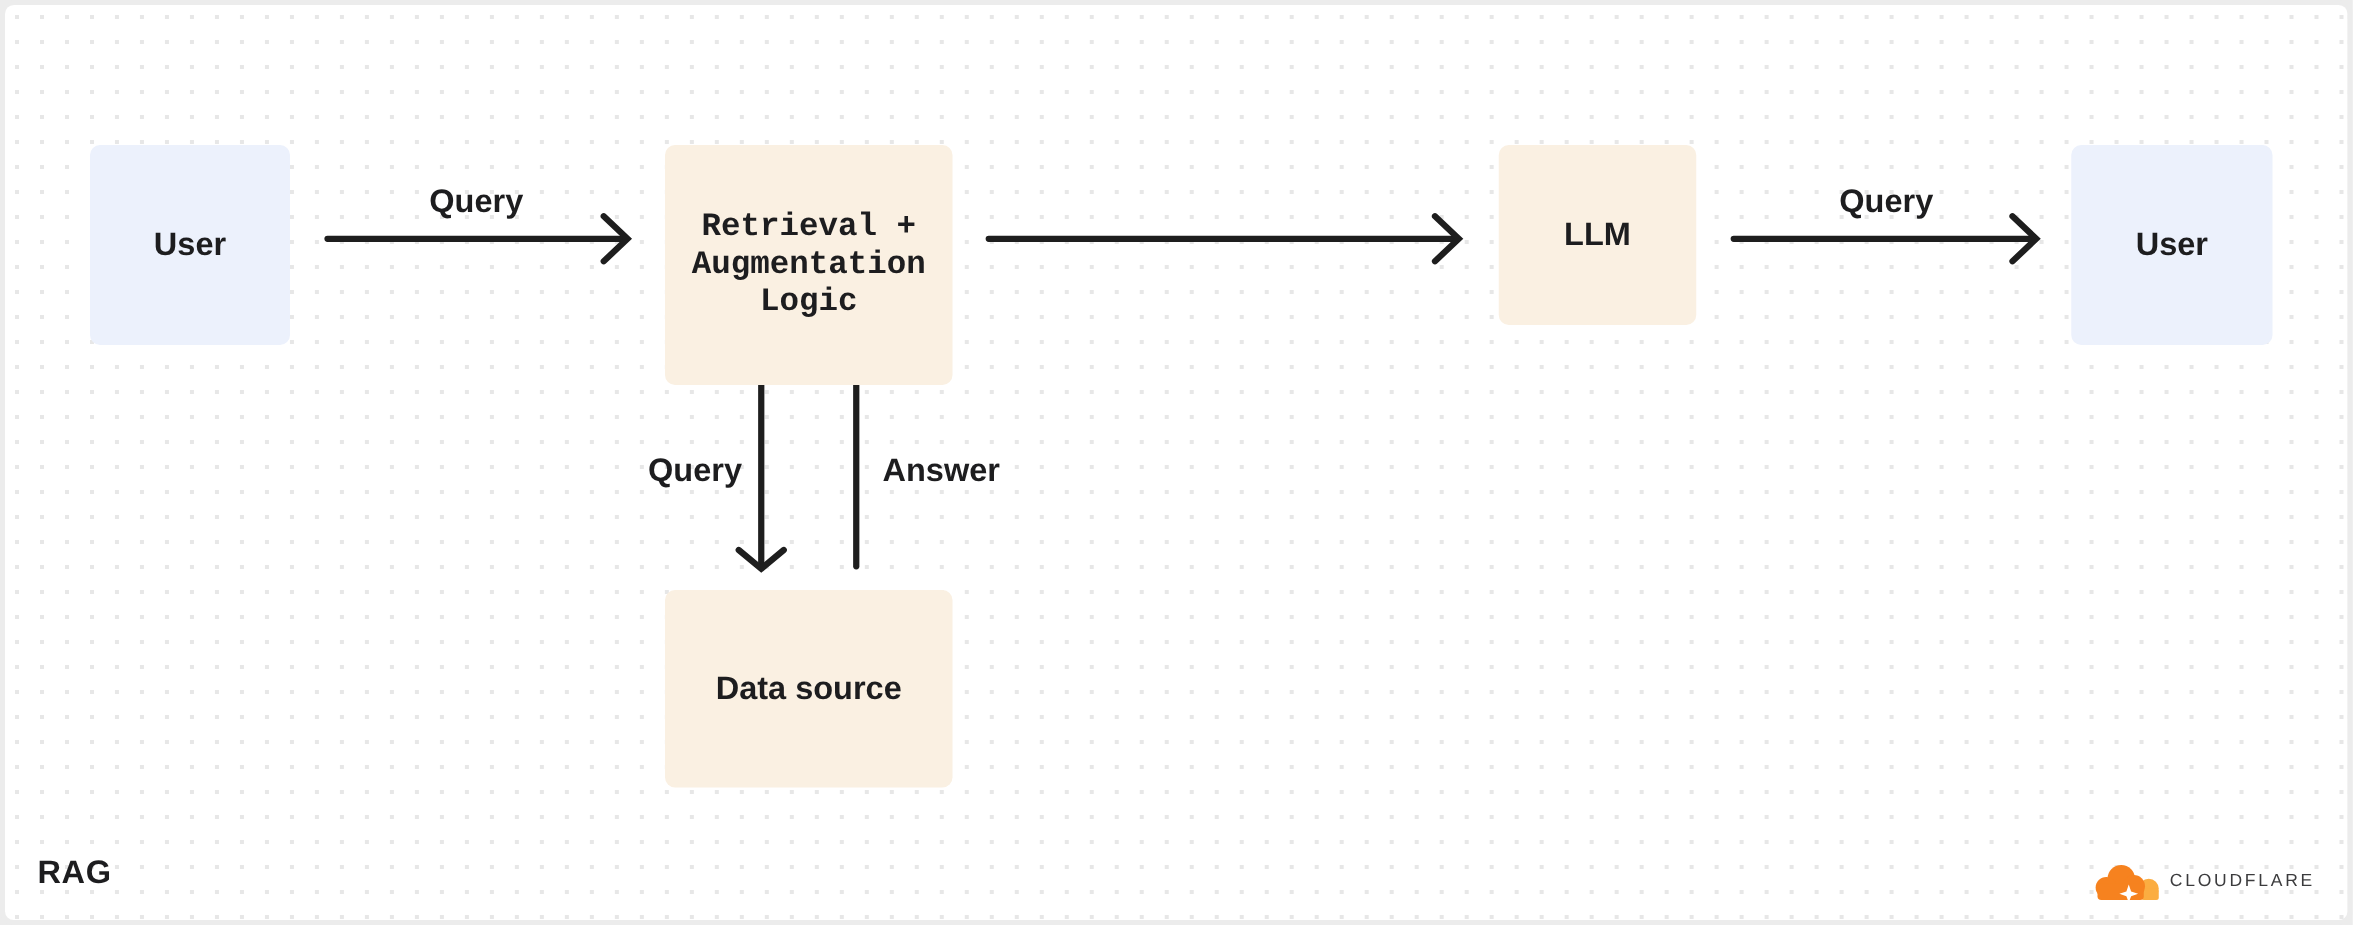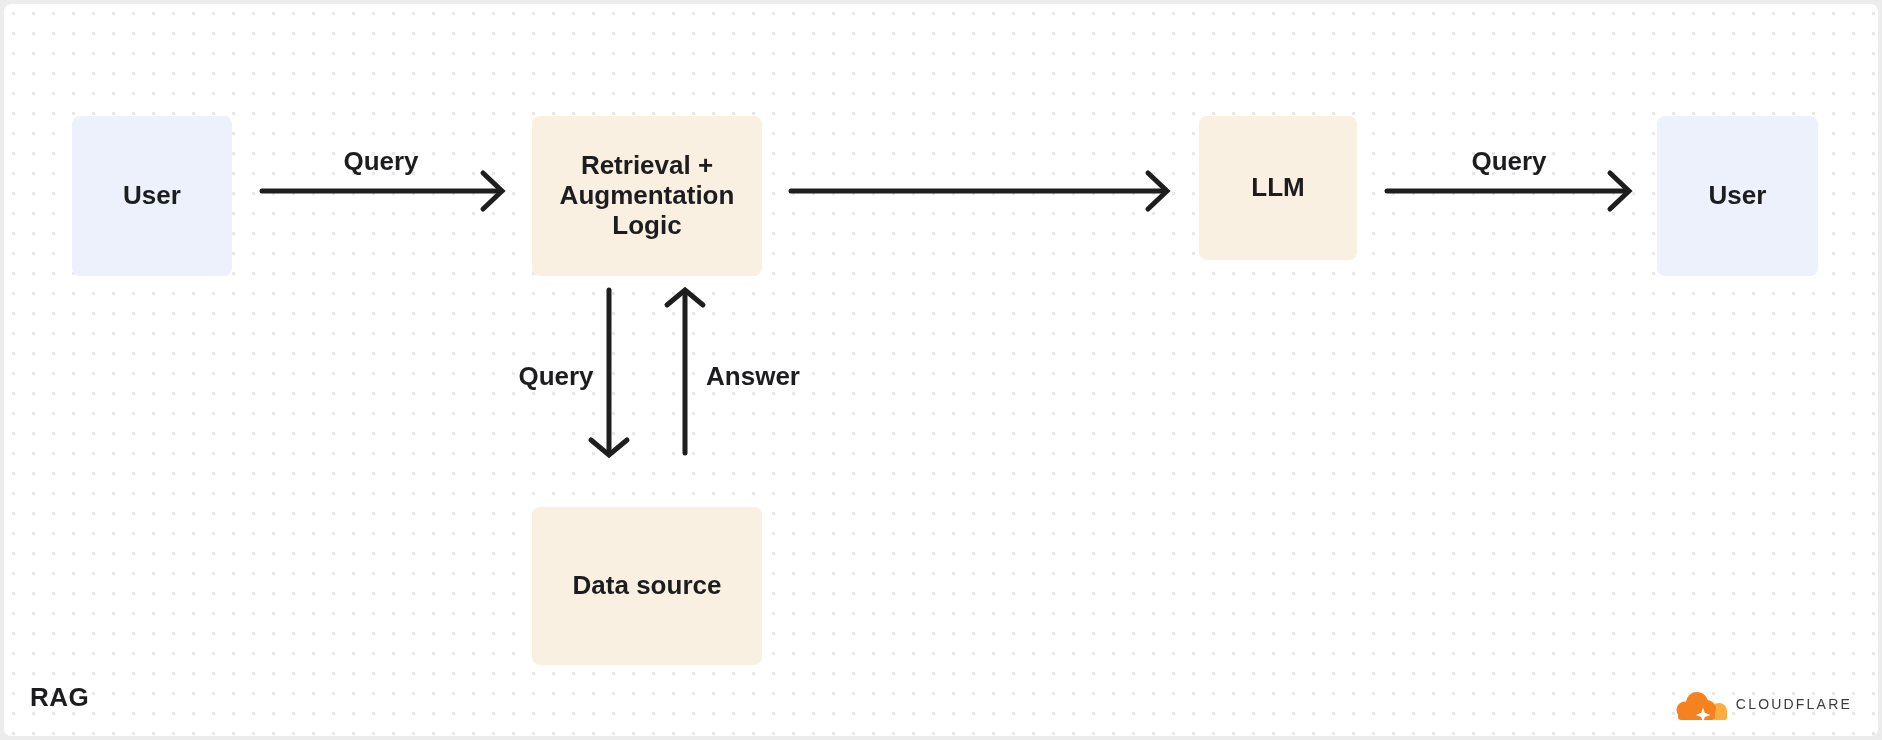--- a/index.html
+++ b/index.html
@@ -33,24 +33,24 @@
     text-align: center;
     font-weight: 700;
     font-size: 26px;
     line-height: 1.15;
     color: #1d1d1f;
     border-radius: 8px;
   }
   .node-user { background: #ecf1fc; }
   .node-process { background: #faf0e2; }
   #node-user-left   { left: 68px;   top: 112px; width: 160px; height: 160px; }
-  #node-retrieval   { left: 528px;  top: 112px; width: 230px; height: 160px; padding: 0 18px; }
+  #node-retrieval   { left: 528px;  top: 112px; width: 230px; height: 192px; padding: 0 18px; font-family: Liberation Mono, monospace; }
   #node-llm         { left: 1195px; top: 112px; width: 158px; height: 144px; }
   #node-user-right  { left: 1653px; top: 112px; width: 161px; height: 160px; }
-  #node-data-source { left: 528px;  top: 468px; width: 230px; height: 158px; margin-top: 35px; }
+  #node-data-source { left: 528px;  top: 468px; width: 230px; height: 158px; }
   .edge-label {
     position: absolute;
     transform: translate(-50%, -50%);
     font-weight: 700;
     font-size: 26px;
     color: #1d1d1f;
     white-space: nowrap;
   }
   #edge-label-0 { left: 377px;  top: 157px; }
   #edge-label-1 { left: 975px;  top: 157px; }

